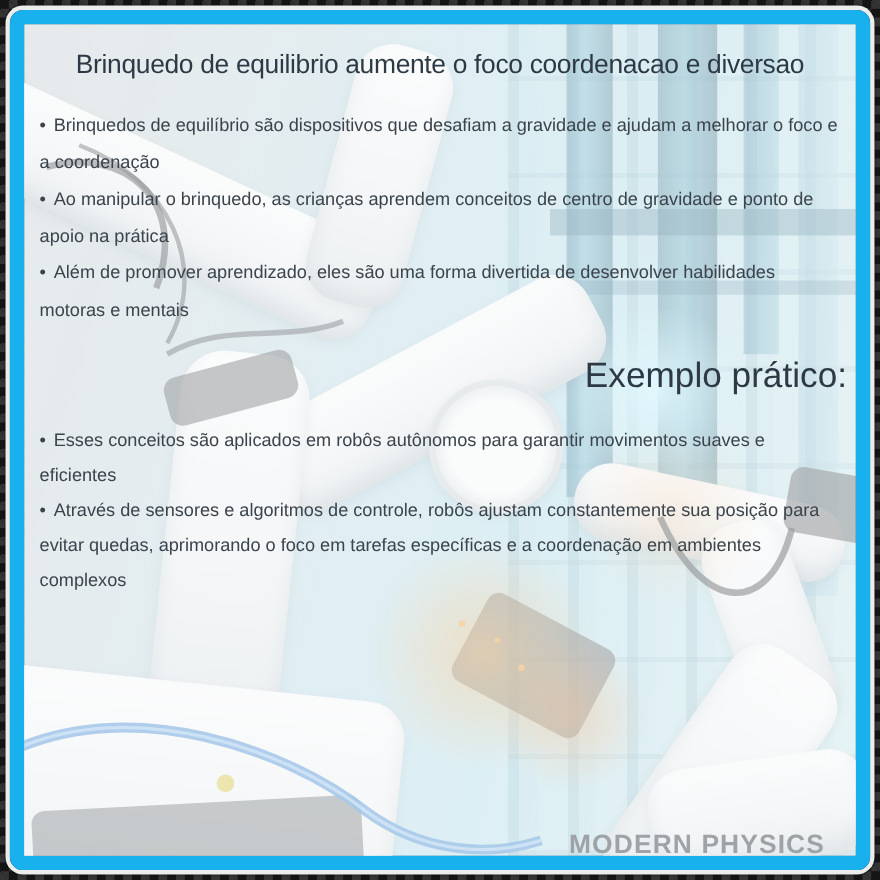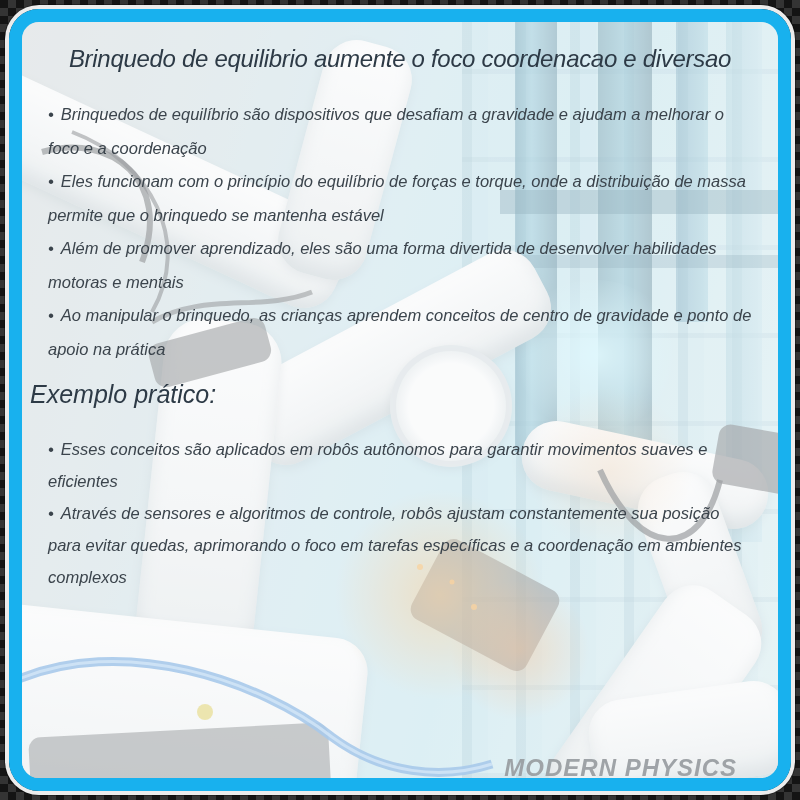--- a/index.html
+++ b/index.html
@@ -7,26 +7,25 @@
     width:800px;height:800px;position:relative;overflow:hidden;
     font-family:"Liberation Sans", sans-serif;
     background-color:#141414;
     background-image:
       linear-gradient(45deg,#343434 25%,transparent 25%,transparent 75%,#343434 75%),
       linear-gradient(45deg,#343434 25%,transparent 25%,transparent 75%,#343434 75%);
     background-size:16px 16px;
     background-position:0 0,8px 8px;
   }
   .card{
-    position:absolute;inset:9px;border-radius:30px;
+    position:absolute;inset:9px;border-radius:12px;
     border:13px solid #18b1ee;
     box-shadow:0 0 0 4px #ececec, 0 0 0 5px rgba(0,0,0,.35);
     overflow:hidden;
     background:linear-gradient(105deg,#ccd3d6 0%,#c7d8dd 22%,#bedde7 45%,#b7dee9 62%,#c4e2ea 80%,#cfe7ec 100%);
-    font-style:italic;
   }
   .bg,.overlay,.content{position:absolute;inset:0;}
   .bg div{position:absolute;}
   .stripes{
     left:440px;top:0;right:0;bottom:0;opacity:.55;
     background:
       repeating-linear-gradient(0deg, rgba(40,100,130,.20) 0 5px, rgba(0,0,0,0) 5px 88px),
       repeating-linear-gradient(90deg, rgba(46,115,144,.34) 0 10px, rgba(122,178,198,.16) 10px 26px, rgba(173,214,226,.08) 26px 54px);
   }
   .col{top:0;opacity:.6;}
@@ -59,27 +58,27 @@
   .darkBracket{left:128px;top:308px;width:120px;height:45px;background:#3b4045;transform:rotate(-15deg);}
   .glow{border-radius:50%;}
   .glow1{left:298px;top:453px;width:240px;height:240px;background:radial-gradient(circle, rgba(244,162,60,.55), rgba(244,162,60,0) 62%);}
   .glow2{left:418px;top:548px;width:160px;height:160px;background:radial-gradient(circle, rgba(240,140,50,.45), rgba(240,140,50,0) 62%);}
   .glow3{left:498px;top:358px;width:180px;height:180px;background:radial-gradient(circle, rgba(232,176,116,.35), rgba(232,176,116,0) 65%);}
   svg.cables{position:absolute;inset:0;width:100%;height:100%;}
   .overlay{background:rgba(255,255,255,.52);}
   .content{padding:0 8px;color:#3b444c;}
   h1.title{margin:22px 6px 0;text-align:center;font-size:24px;font-weight:400;
            letter-spacing:-.3px;color:#2d3a46;line-height:1.25;}
-  .block{margin:24px 18px 0;}
+  .block{margin:24px 6px 0;}
   .block p{margin:0;font-size:16.5px;line-height:33.5px;}
   .block.second p{line-height:32px;}
   .dot{margin-right:7px;}
-  h2.example{margin:14px 0 14px;text-align:left;font-size:25px;font-weight:400;color:#2d3a46;}
+  h2.example{margin:24px 0 14px;text-align:right;font-size:32px;font-weight:400;color:#2d3a46;}
   .watermark{
-    position:absolute;right:41px;bottom:-4px;z-index:5;
+    position:absolute;right:28px;bottom:-4px;z-index:5;
     font-size:24px;font-weight:700;letter-spacing:1px;color:#989da1;opacity:.92;
   }
 </style>
 </head>
 <body>
 
 <div class="card">
 
   <div class="bg">
     <div class="stripes"></div>
@@ -125,23 +124,22 @@
     </svg>
   </div>
 
   <div class="overlay"></div>
 
   <div class="content">
     <h1 class="title">Brinquedo de equilibrio aumente o foco coordenacao e diversao</h1>
 
     <div class="block">
       <p><span class="dot">•</span><span>Brinquedos de equilíbrio são dispositivos que desafiam a gravidade e ajudam a melhorar o foco e a coordenação</span></p>
-      <p><span class="dot">•</span><span>Eles funcionam com o princípio do equilíbrio de forças e torque, onde a distribuição de massa permite que o brinquedo se mantenha estável</span></p>
+      <p><span class="dot">•</span><span>Ao manipular o brinquedo, as crianças aprendem conceitos de centro de gravidade e ponto de apoio na prática</span></p>
       <p><span class="dot">•</span><span>Além de promover aprendizado, eles são uma forma divertida de desenvolver habilidades motoras e mentais</span></p>
-      <p><span class="dot">•</span><span>Ao manipular o brinquedo, as crianças aprendem conceitos de centro de gravidade e ponto de apoio na prática</span></p>
     </div>
 
     <h2 class="example">Exemplo prático:</h2>
 
     <div class="block second">
       <p><span class="dot">•</span><span>Esses conceitos são aplicados em robôs autônomos para garantir movimentos suaves e eficientes</span></p>
       <p><span class="dot">•</span><span>Através de sensores e algoritmos de controle, robôs ajustam constantemente sua posição para evitar quedas, aprimorando o foco em tarefas específicas e a coordenação em ambientes complexos</span></p>
     </div>
   </div>
 

